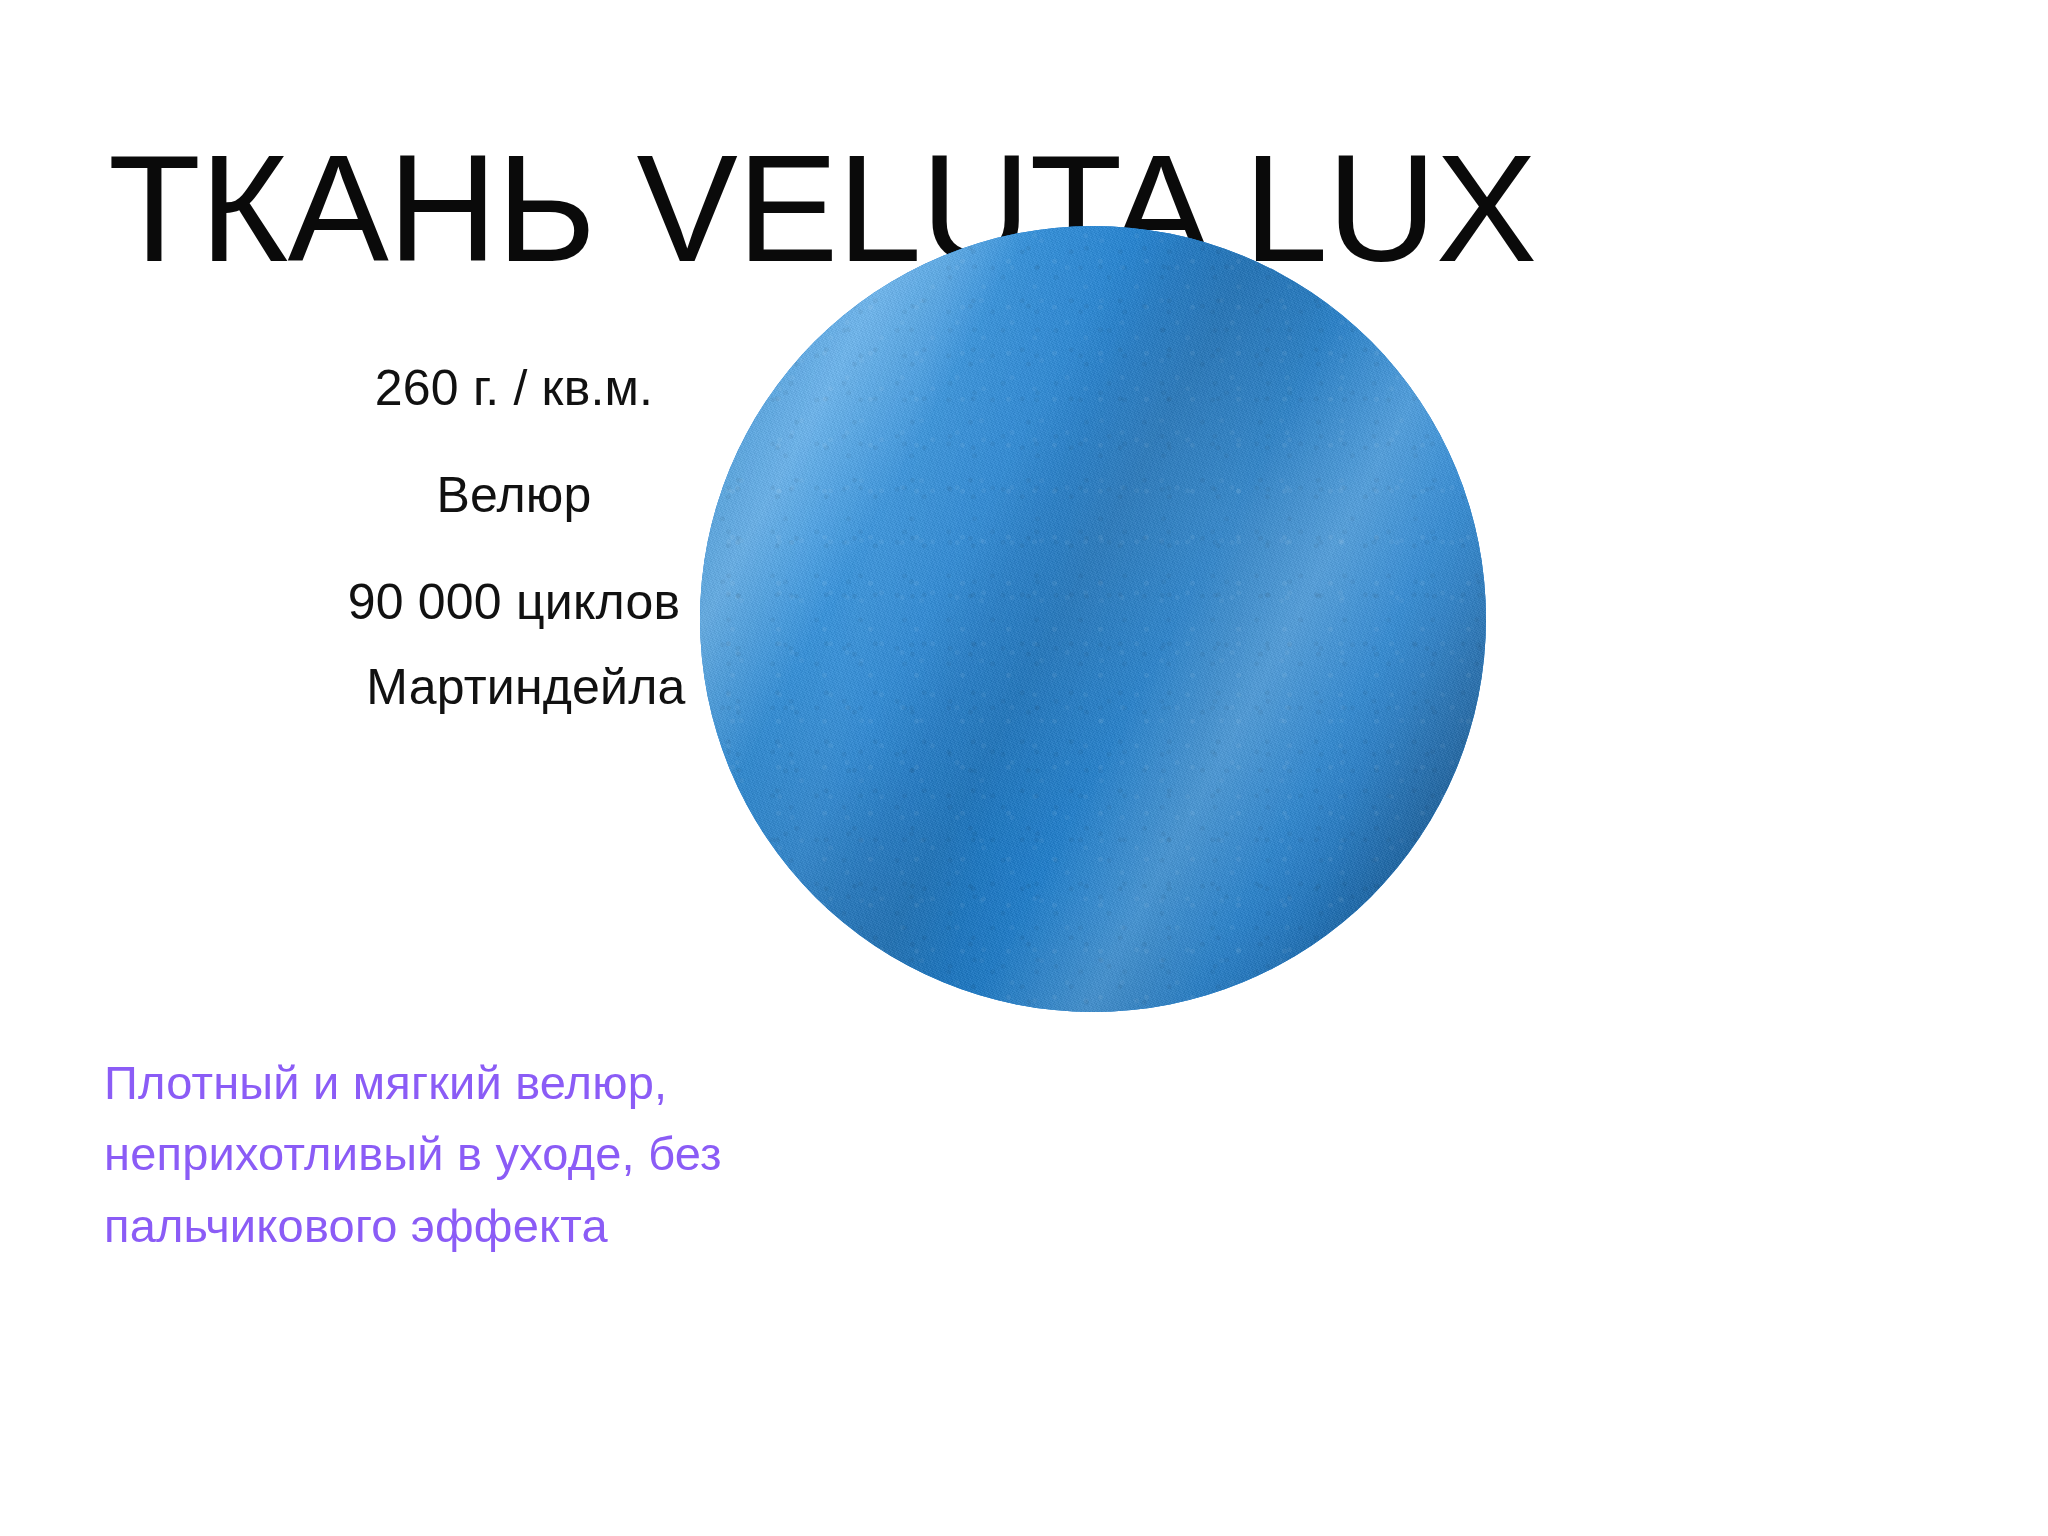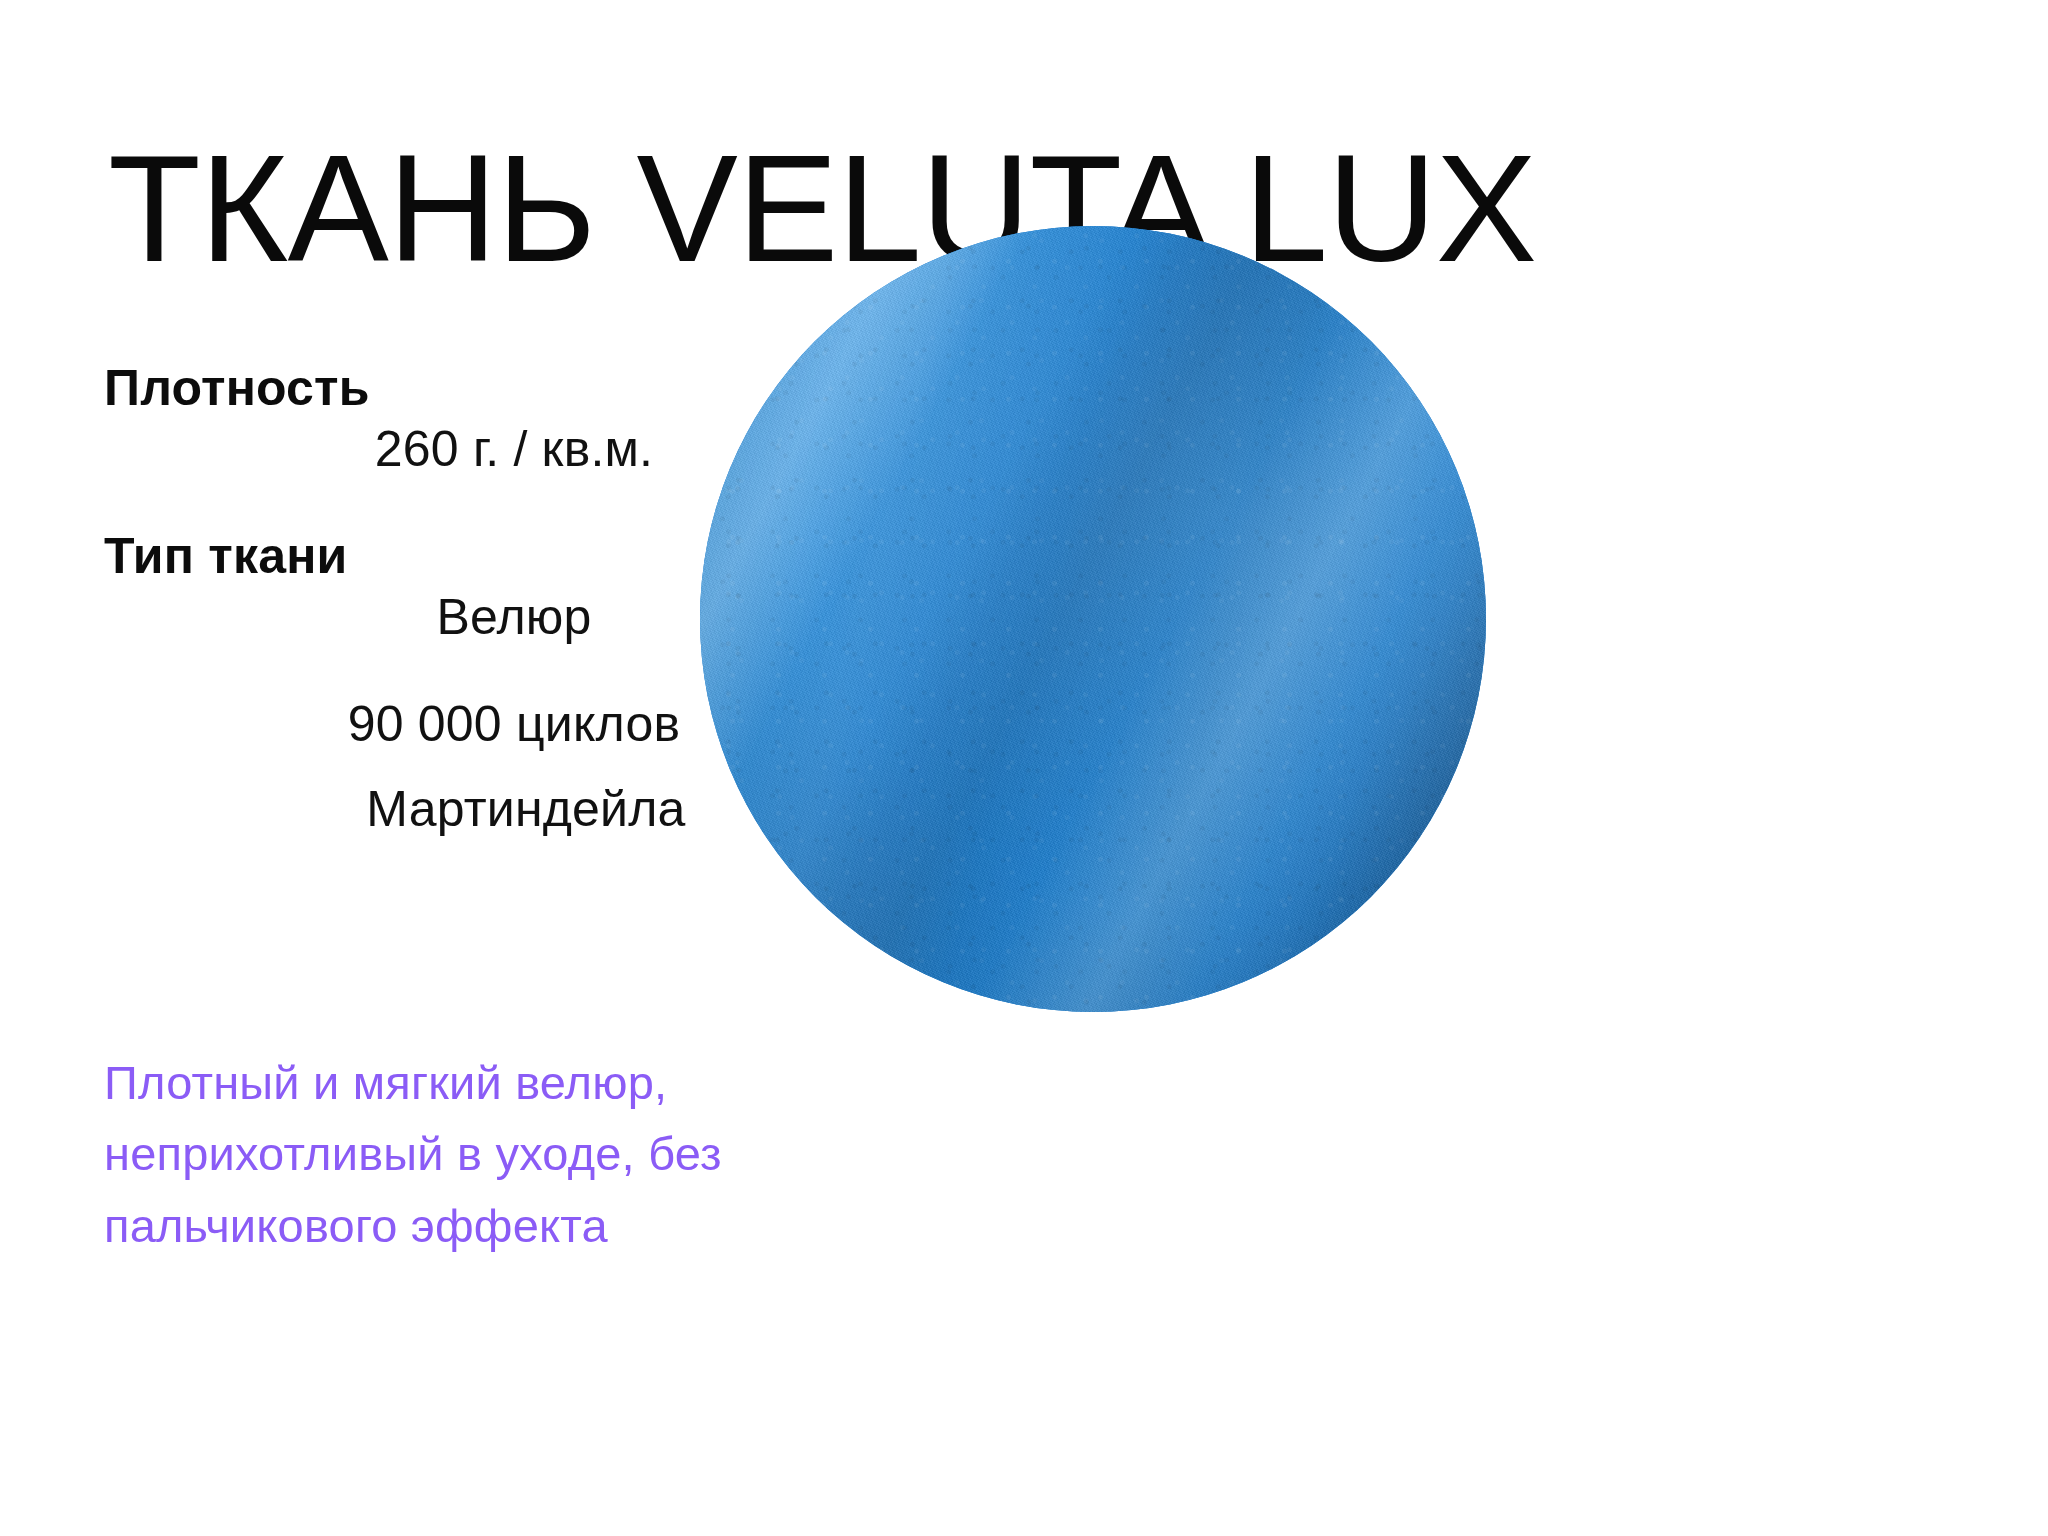--- a/index.html
+++ b/index.html
@@ -202,26 +202,24 @@
 </head>
 <body>
 
 <div class="page">
 
   <h1 class="title">ТКАНЬ VELUTA LUX</h1>
 
   <div class="specs">
 
     <div class="spec-block">
-      <div class="spec-label">Плотность</div>
       <div class="spec-value">260 г. / кв.м.</div>
     </div>
 
     <div class="spec-block">
-      <div class="spec-label">Тип ткани</div>
       <div class="spec-value">Велюр</div>
     </div>
 
     <div class="spec-block">
       <div class="spec-value">90 000 циклов</div>
       <div class="spec-value sub">Мартиндейла</div>
     </div>
 
   </div>
 

